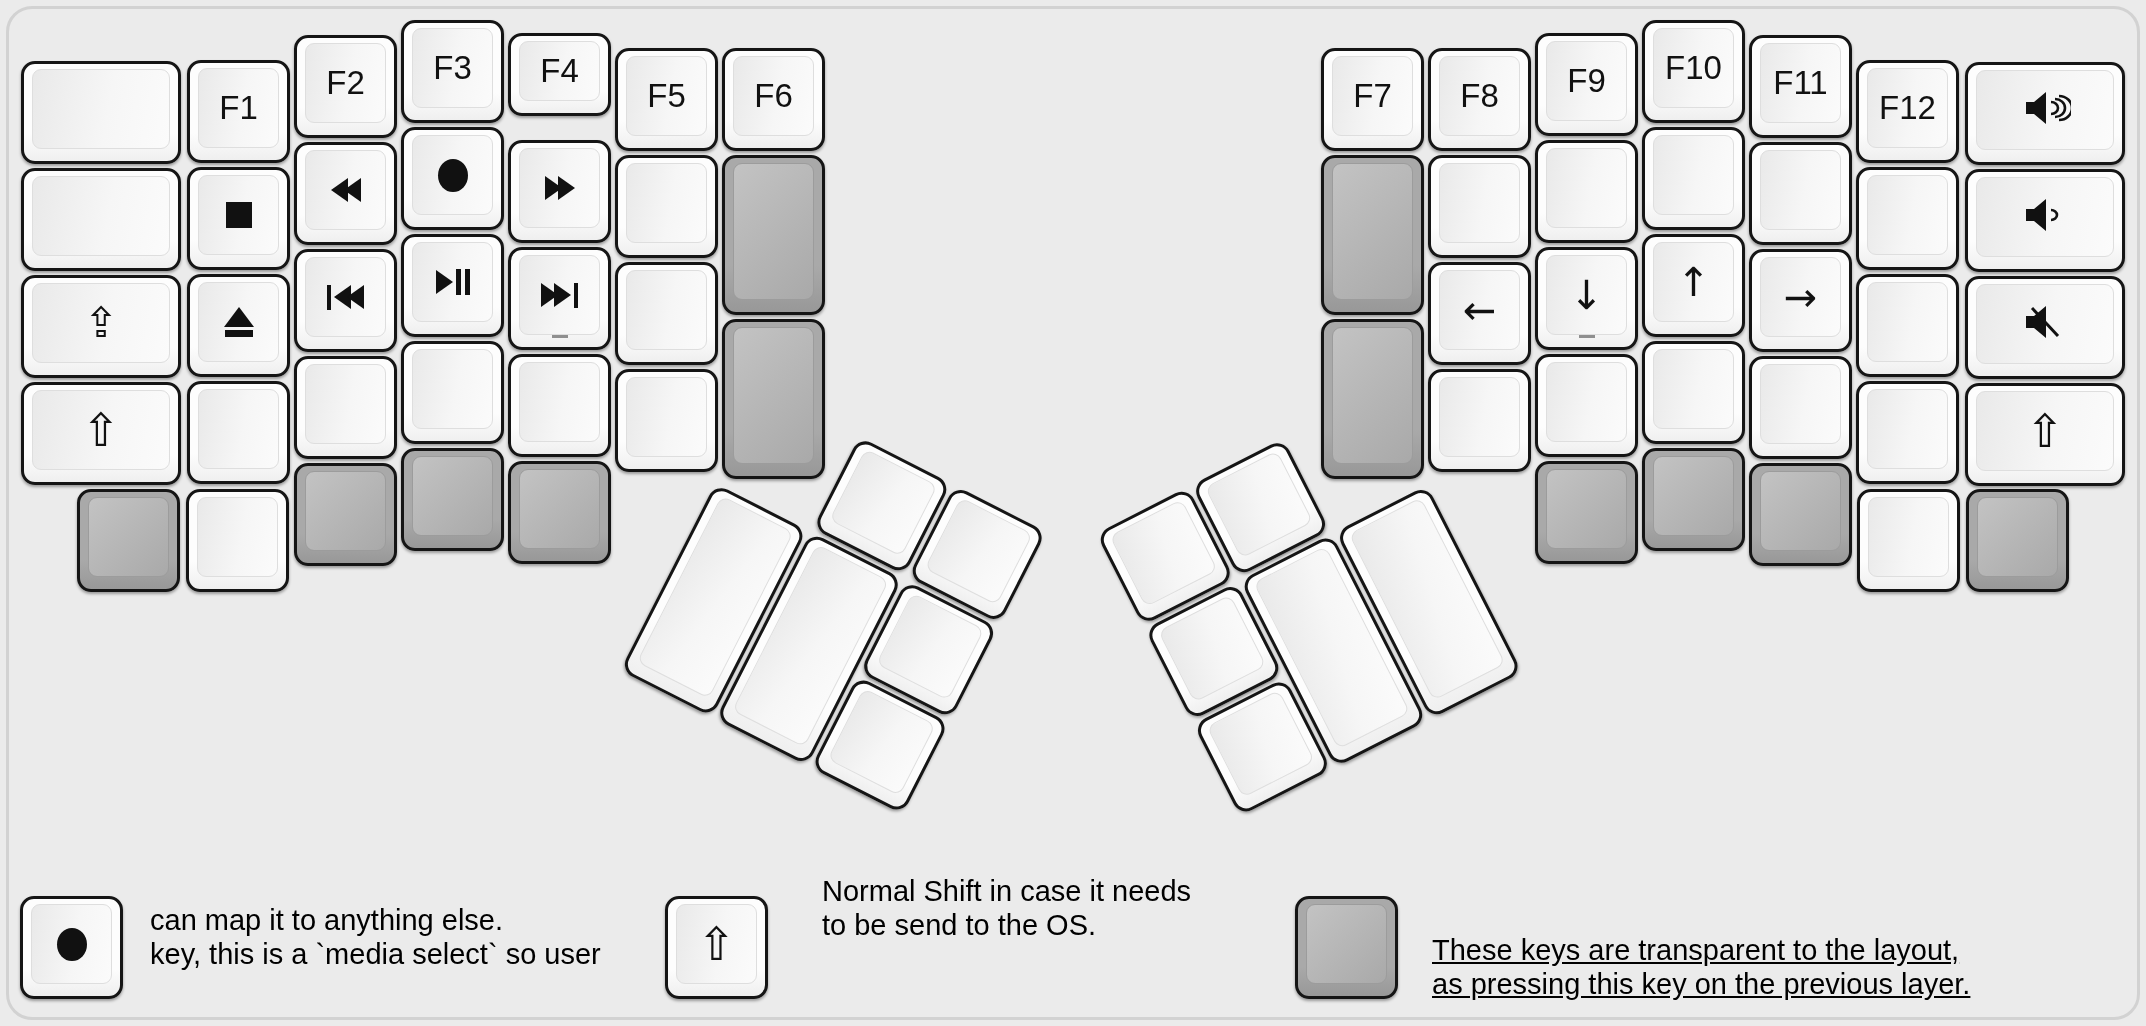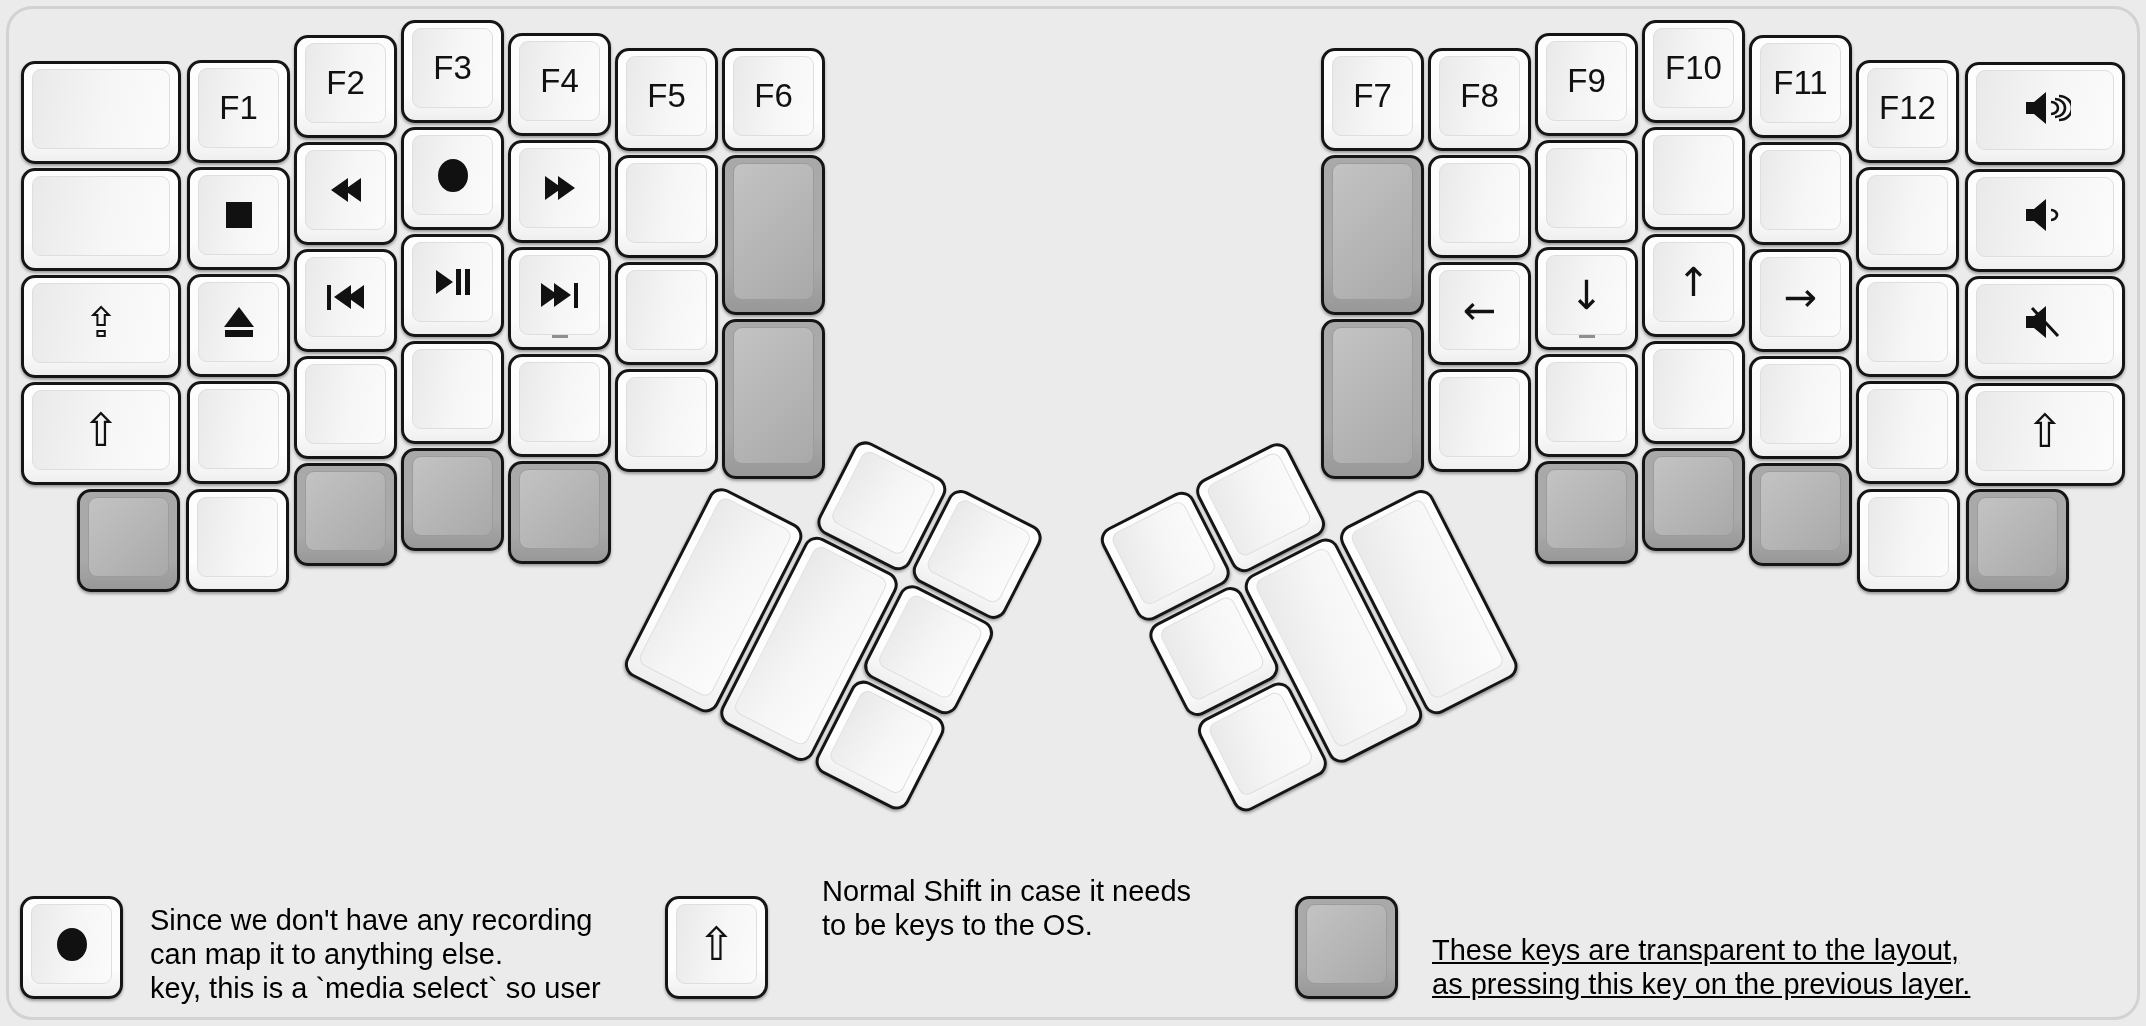--- a/index.html
+++ b/index.html
@@ -138,21 +138,21 @@
             <div class="bar"></div>
           </div>
         </div>
       </div>
       <div class="key white" style="left: 401px; top: 341px; width: 103px; height: 103px;">
         <div class="cap"></div>
       </div>
       <div class="key gray" style="left: 401px; top: 448px; width: 103px; height: 103px;">
         <div class="cap"></div>
       </div>
-      <div class="key white" style="left: 508px; top: 33px; width: 103px; height: 103px;">
+      <div class="key white" style="left: 508px; top: 33px; width: 103px; height: 83px;">
         <div class="cap">
           <span class="lbl">F4</span>
         </div>
       </div>
       <div class="key white" style="left: 508px; top: 140px; width: 103px; height: 103px;">
         <div class="cap">
           <div class="mrow">
             <div class="tr"></div>
             <div class="tr"></div>
           </div>
@@ -376,32 +376,31 @@
         </div>
       </div>
     </div>
   <div id="legend-layer">
       <div class="key white" style="left: 20px; top: 896px; width: 103px; height: 103px;">
         <div class="cap">
           <div class="rec-dot"></div>
         </div>
       </div>
       <div class="legend-text" style="left: 150px; top: 903px;">
-        <div class="legend-line">Since we don't have any recording</div>
         <div class="legend-line">can map it to anything else.</div>
         <div class="legend-line">key, this is a `media select` so user</div>
       </div>
       <div class="key white" style="left: 665px; top: 896px; width: 103px; height: 103px;">
         <div class="cap">
           <span class="sym g-shift">⇧</span>
         </div>
       </div>
       <div class="legend-text" style="left: 822px; top: 874px;">
         <div class="legend-line">Normal Shift in case it needs</div>
-        <div class="legend-line">to be keys to the OS.</div>
+        <div class="legend-line">to be send to the OS.</div>
       </div>
       <div class="key gray" style="left: 1295px; top: 896px; width: 103px; height: 103px;">
         <div class="cap"></div>
       </div>
       <div class="legend-text" style="left: 1432px; top: 933px; text-decoration: underline;">
         <div class="legend-line">These keys are transparent to the layout,</div>
         <div class="legend-line">as pressing this key on the previous layer.</div>
       </div>
     </div>
 </div>

